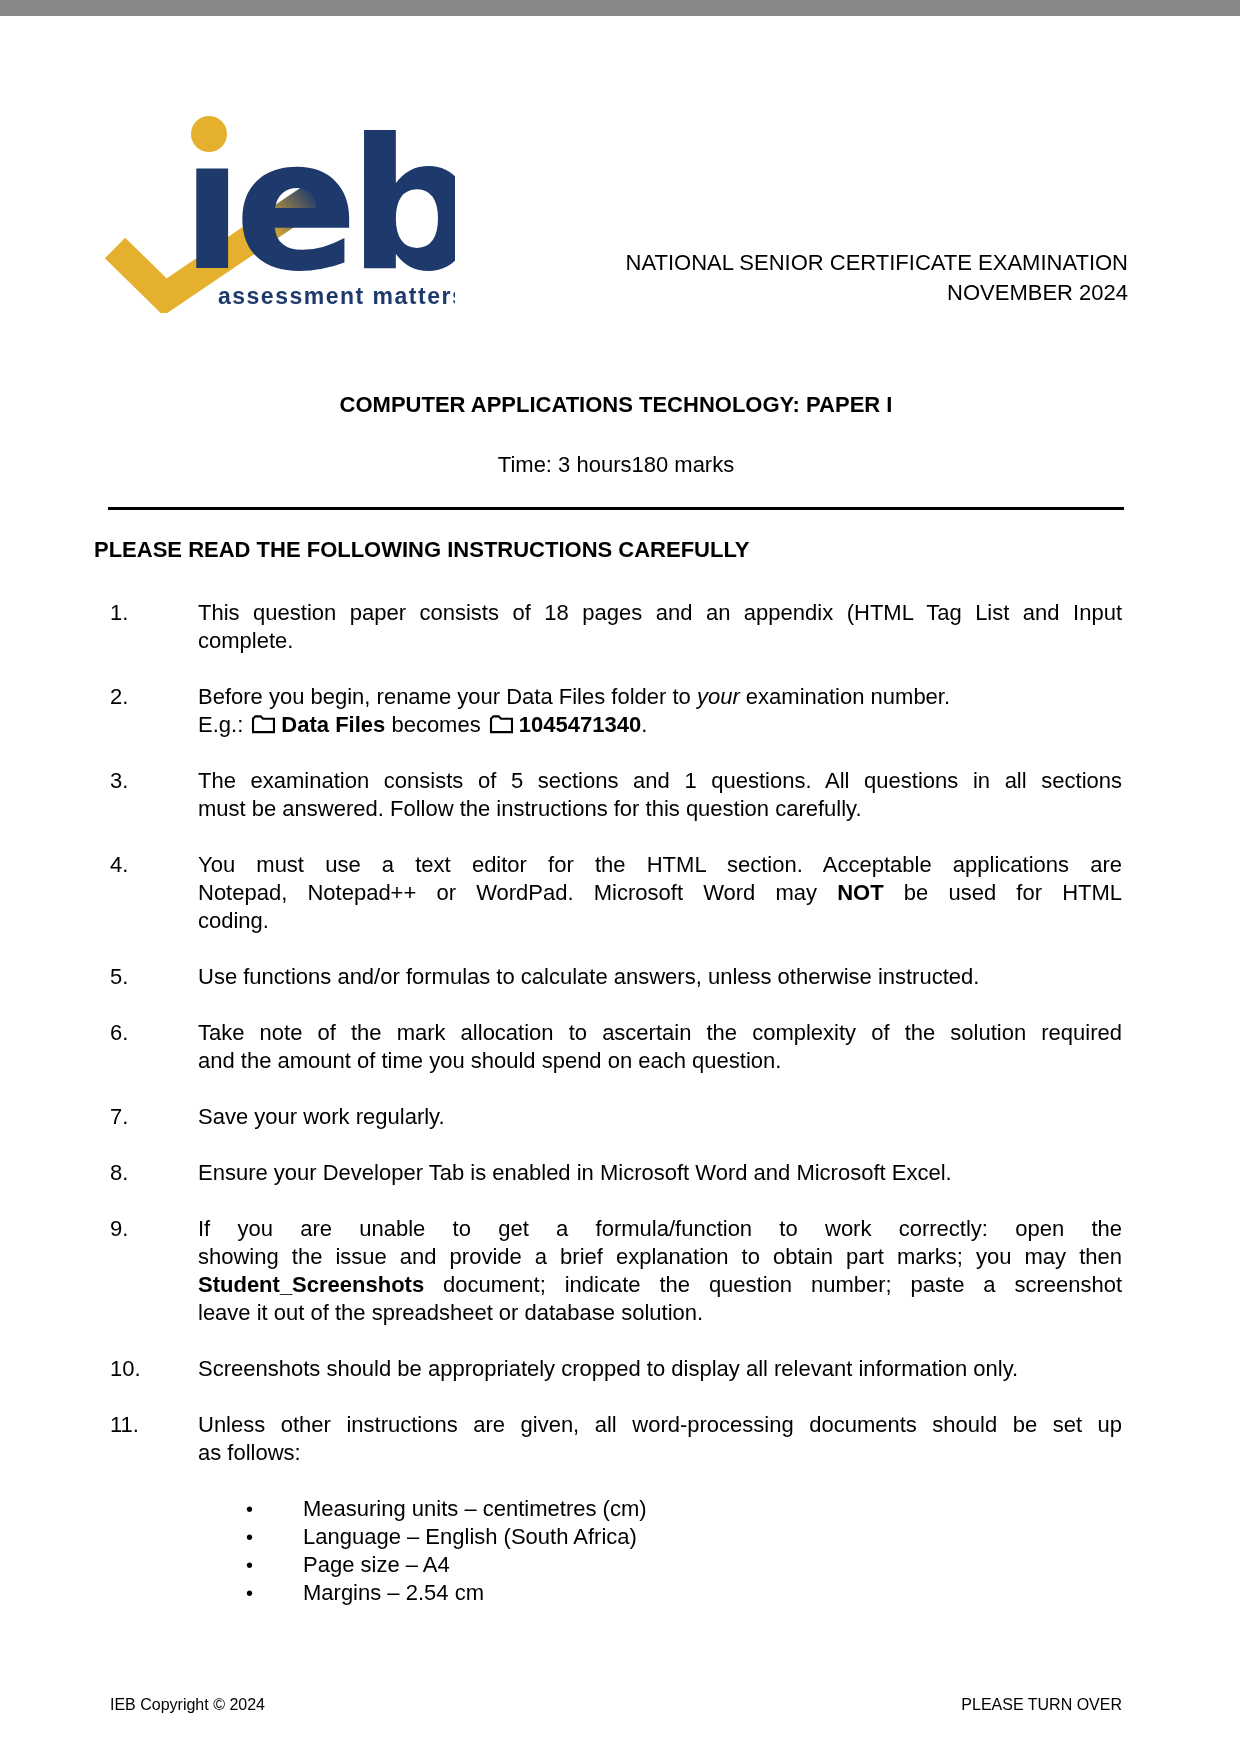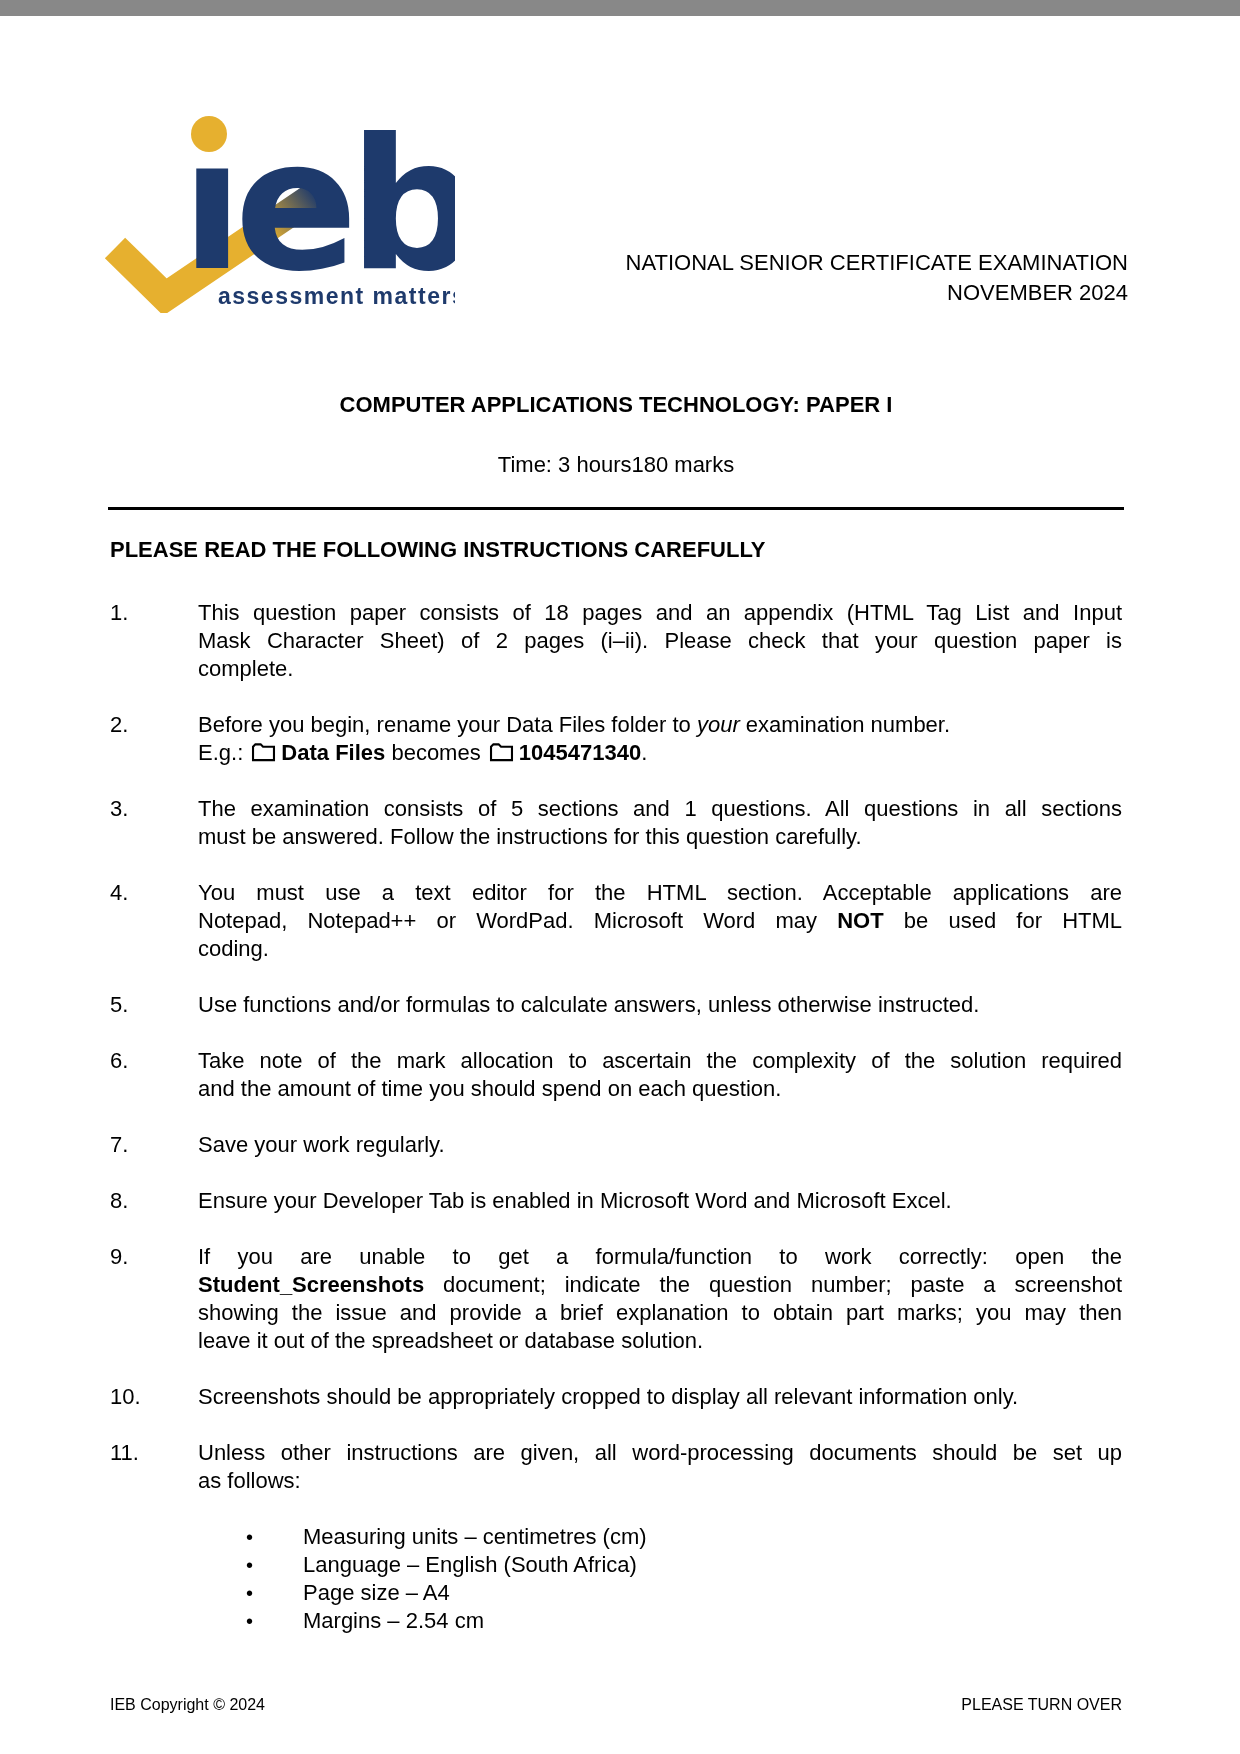--- a/index.html
+++ b/index.html
@@ -14,21 +14,21 @@
   
   .hdr{position:absolute; top:232px; right:112px; text-align:right;
        font-size:22px; line-height:30px;}
   
   .title{position:absolute; top:376px; left:110px; width:1012px;
          text-align:center; font-weight:bold; font-size:22px;}
   .timerow{position:absolute; top:436px; left:110px; width:1012px;
            display:flex; justify-content:center; font-size:22px;}
   .rule{position:absolute; top:491px; left:108px; width:1016px;
         border-top:3px solid #000;}
-  .insthead{position:absolute; top:521px; left:110px; font-weight:bold; font-size:22px;}
+  .insthead{position:absolute; top:521px; left:94px; font-weight:bold; font-size:22px;}
   
   .items{position:absolute; top:583px; left:110px; width:1012px;
          font-size:22px; line-height:28px;}
   .item{display:flex; margin-bottom:28px;}
   .item .num{width:88px; flex:none;}
   .item .body{flex:1; min-width:0;}
   .jline{text-align:justify; text-align-last:justify; text-justify:inter-word;}
   .pline{text-align:left;}
   .b{font-weight:bold;}
   .i{font-style:italic;}
@@ -73,21 +73,20 @@
 
   <div class="rule"></div>
 
   <div class="insthead">PLEASE READ THE FOLLOWING INSTRUCTIONS CAREFULLY</div>
 
   <div class="items" id="items">
       <div class="item">
         <div class="num">1.</div>
         <div class="body">
           <div class="jline"><span>This question paper consists of 18 pages and an appendix (HTML Tag List and Input</span></div>
-          <div class="jline"><span>Mask Character Sheet) of 2 pages (i–ii). Please check that your question paper is</span></div>
           <div class="pline"><span>complete.</span></div>
         </div>
       </div>
       <div class="item">
         <div class="num">2.</div>
         <div class="body">
           <div class="pline"><span>Before you begin, rename your Data Files folder to </span><span class="i">your</span><span> examination number.</span></div>
           <div class="pline"><span>E.g.: </span><svg class="folder-svg" width="25" height="20" viewBox="0 0 26 21">
               <path d="M2 19 L2 5 L4.5 2.5 L10 2.5 L12.5 5 L24 5 L24 19 Z" fill="none" stroke="#000" stroke-width="2.2" stroke-linejoin="miter"></path>
             </svg><span class="b">Data Files</span><span> becomes </span><svg class="folder-svg" width="25" height="20" viewBox="0 0 26 21">
@@ -132,22 +131,22 @@
       <div class="item">
         <div class="num">8.</div>
         <div class="body">
           <div class="pline"><span>Ensure your Developer Tab is enabled in Microsoft Word and Microsoft Excel.</span></div>
         </div>
       </div>
       <div class="item">
         <div class="num">9.</div>
         <div class="body">
           <div class="jline"><span>If you are unable to get a formula/function to work correctly: open the</span></div>
+          <div class="jline"><span>showing the issue and provide a brief explanation to obtain part marks; you may then</span></div>
           <div class="jline"><span class="b">Student_Screenshots</span><span> document; indicate the question number; paste a screenshot</span></div>
-          <div class="jline"><span>showing the issue and provide a brief explanation to obtain part marks; you may then</span></div>
           <div class="pline"><span>leave it out of the spreadsheet or database solution.</span></div>
         </div>
       </div>
       <div class="item">
         <div class="num">10.</div>
         <div class="body">
           <div class="pline"><span>Screenshots should be appropriately cropped to display all relevant information only.</span></div>
         </div>
       </div>
       <div class="item">

